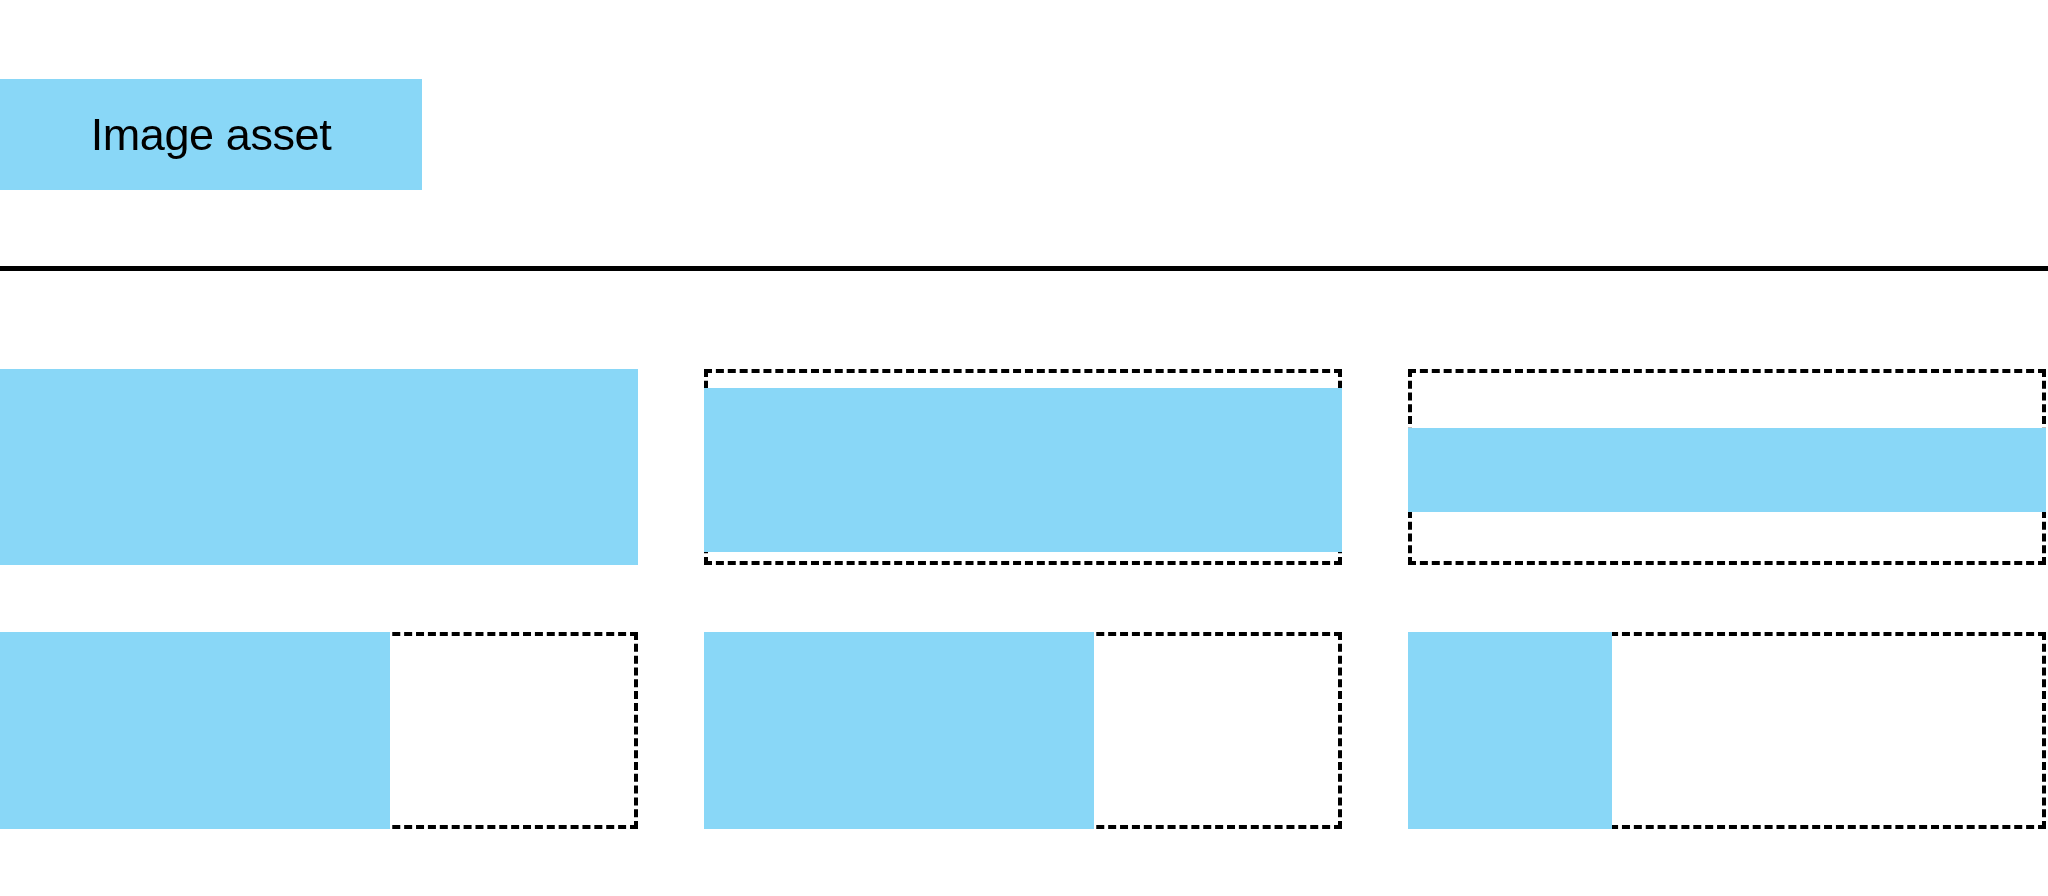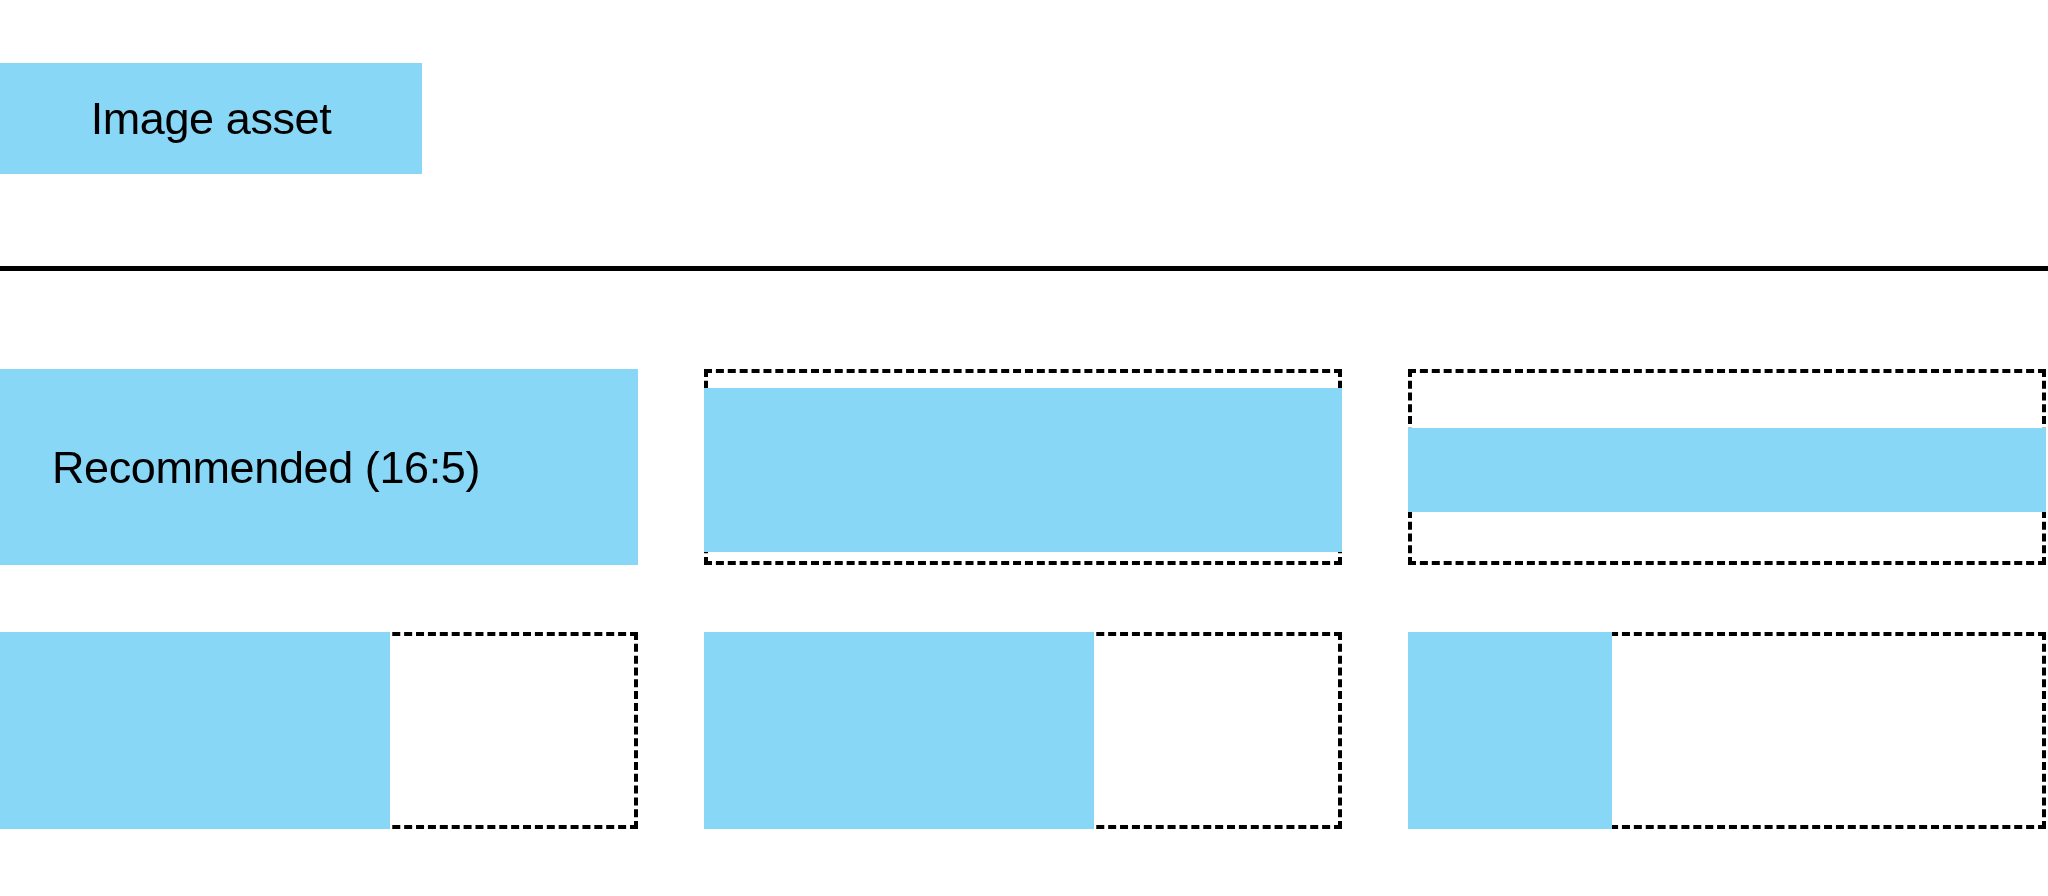--- a/index.html
+++ b/index.html
@@ -31,20 +31,21 @@
     position: absolute;
     box-sizing: border-box;
   }
   .box-dashed {
     border: 4px dashed #000000;
     background: transparent;
   }
   .box-solid-fill {
     background: #89d7f7;
     border: none;
+    margin-top: 16px;
   }
 
   
   .fill {
     position: absolute;
     background: #89d7f7;
   }
 
   
   #header-asset-swatch {
@@ -135,21 +136,20 @@
 
   <div class="box box-solid-fill" id="header-asset-swatch">
     <span class="label">Image asset</span>
   </div>
 
 
   <div id="section-divider"></div>
 
   <div class="ratio-cell" id="cell-r1c1">
     <div class="fill" id="fill-r1c1"></div>
-    <span class="caption">Recommended (16:5)</span>
   </div>
 
   <div class="ratio-cell" id="cell-r1c2">
     <div class="fill" id="fill-r1c2"></div>
   </div>
 
   <div class="ratio-cell" id="cell-r1c3">
     <div class="fill" id="fill-r1c3"></div>
   </div>
 

